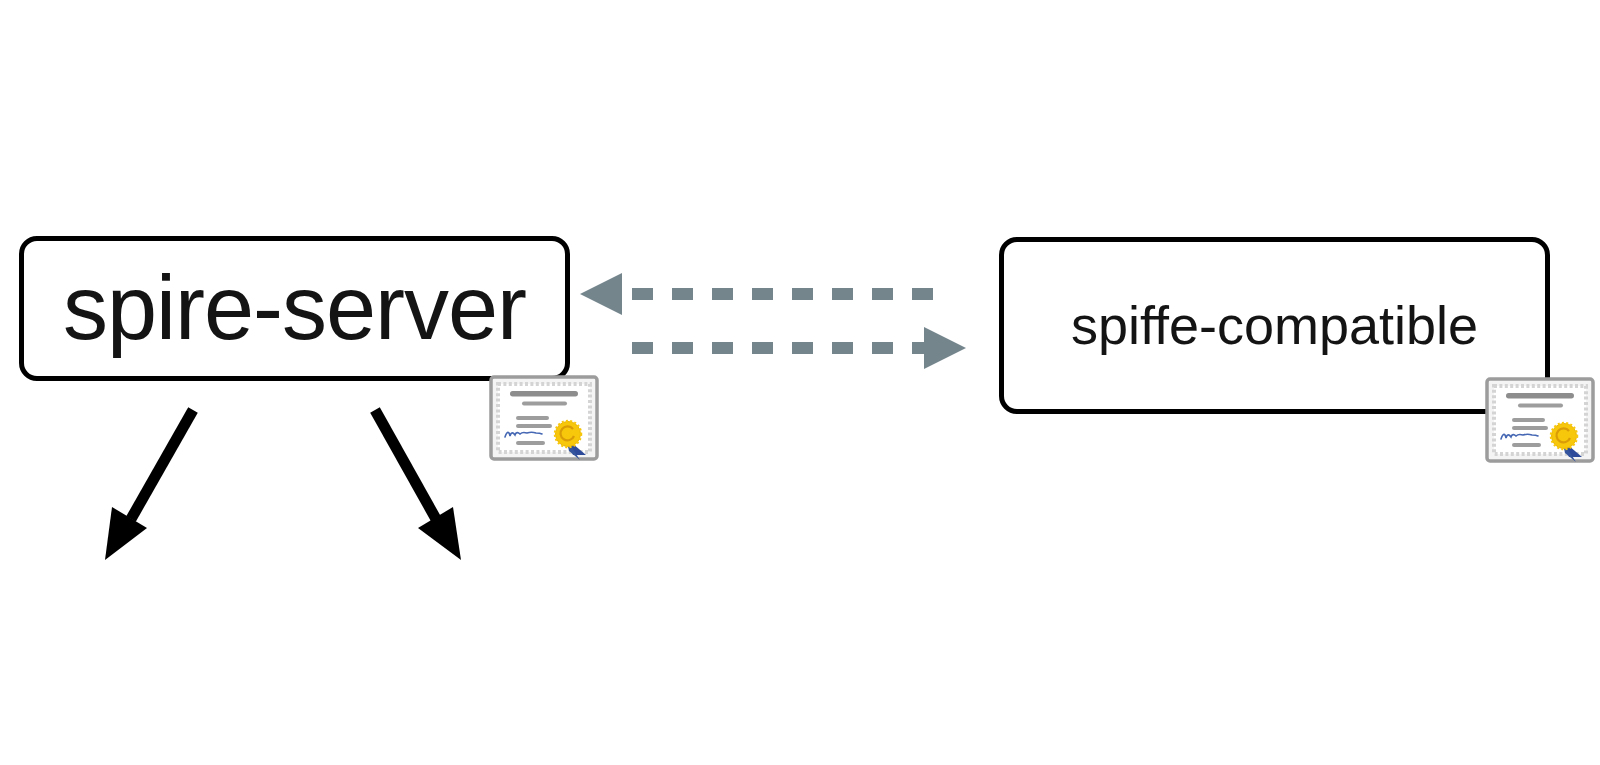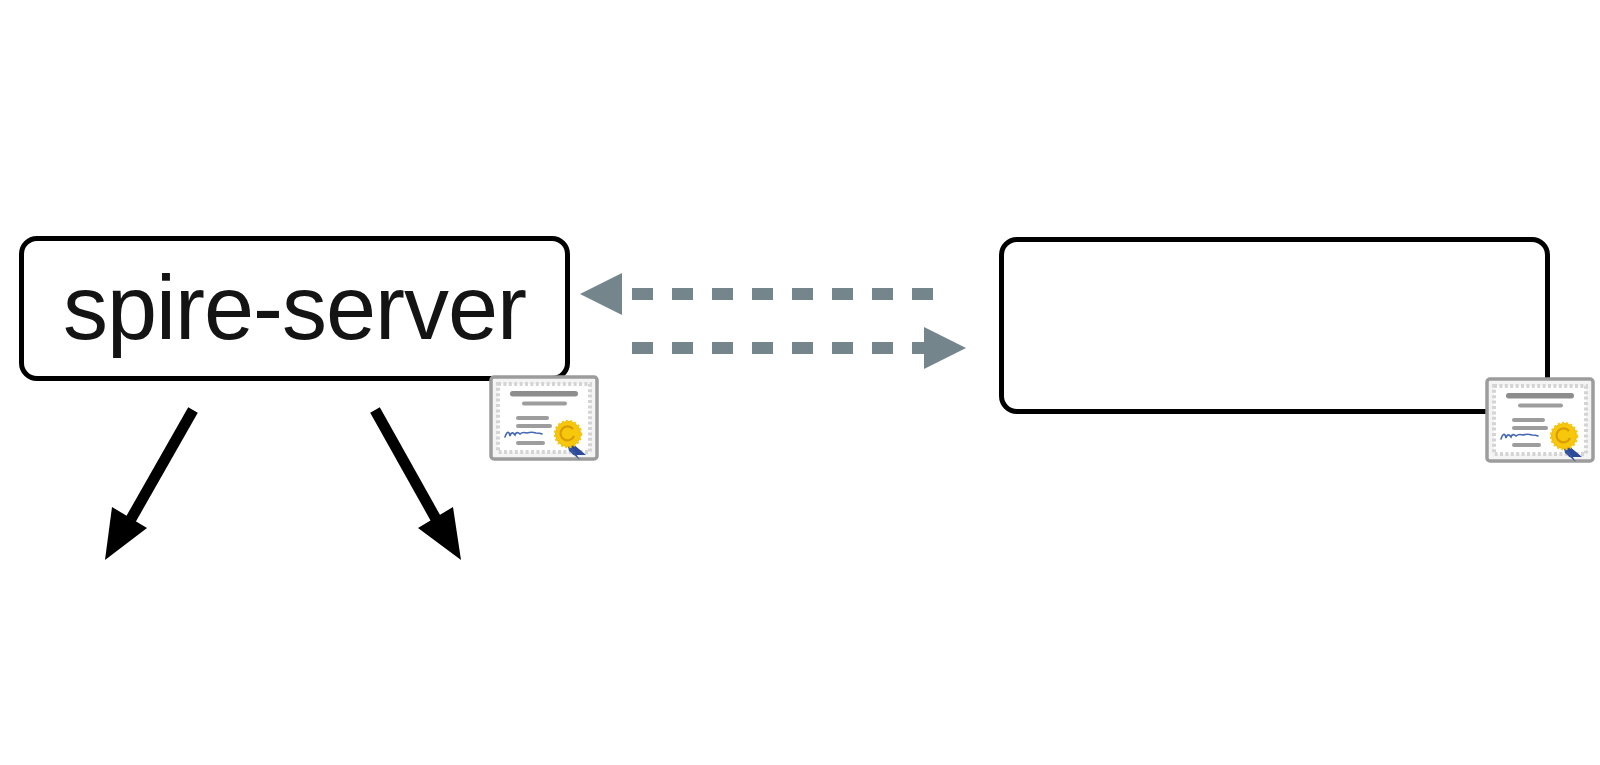--- a/index.html
+++ b/index.html
@@ -103,20 +103,21 @@
       <polygon points="461,560 418,528 453,507" fill="#000000"></polygon>
     </g>
   </svg>
 
   <div class="node node-spire">
     <span>spire-server</span>
   </div>
 
   <div class="node node-spiffe">
     <div class="label-lines">
+      <div>spiffe-compatible</div>
     </div>
   </div>
 
   <svg class="cert cert-left" viewBox="0 0 110 86" xmlns="http://www.w3.org/2000/svg">
     <use href="#cert-sym"></use>
   </svg>
 
   <svg class="cert cert-right" viewBox="0 0 110 86" xmlns="http://www.w3.org/2000/svg">
     <use href="#cert-sym"></use>
   </svg>

